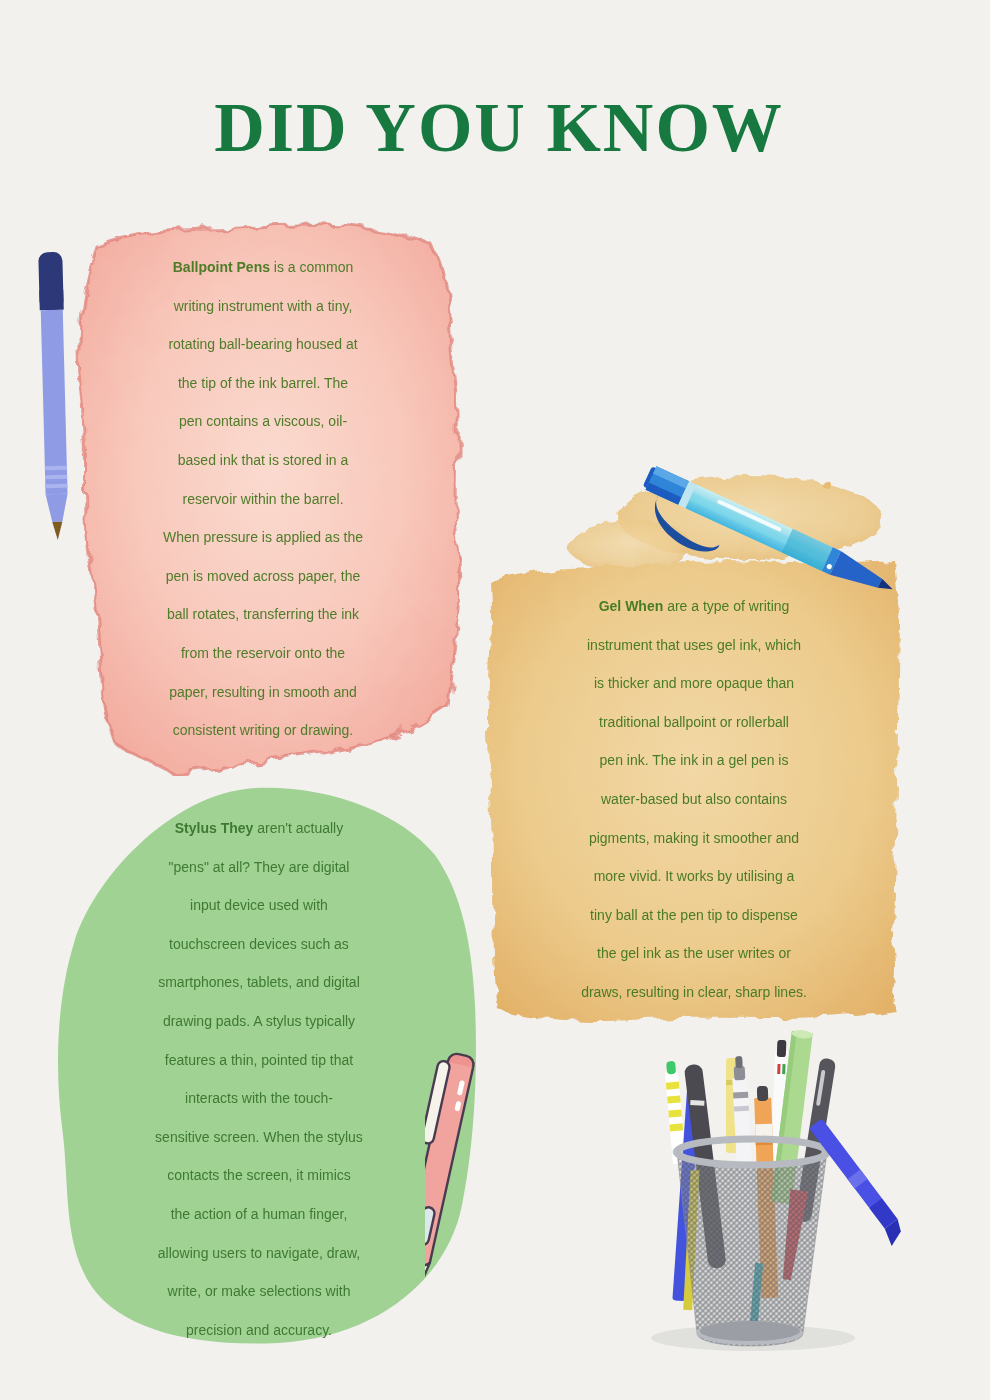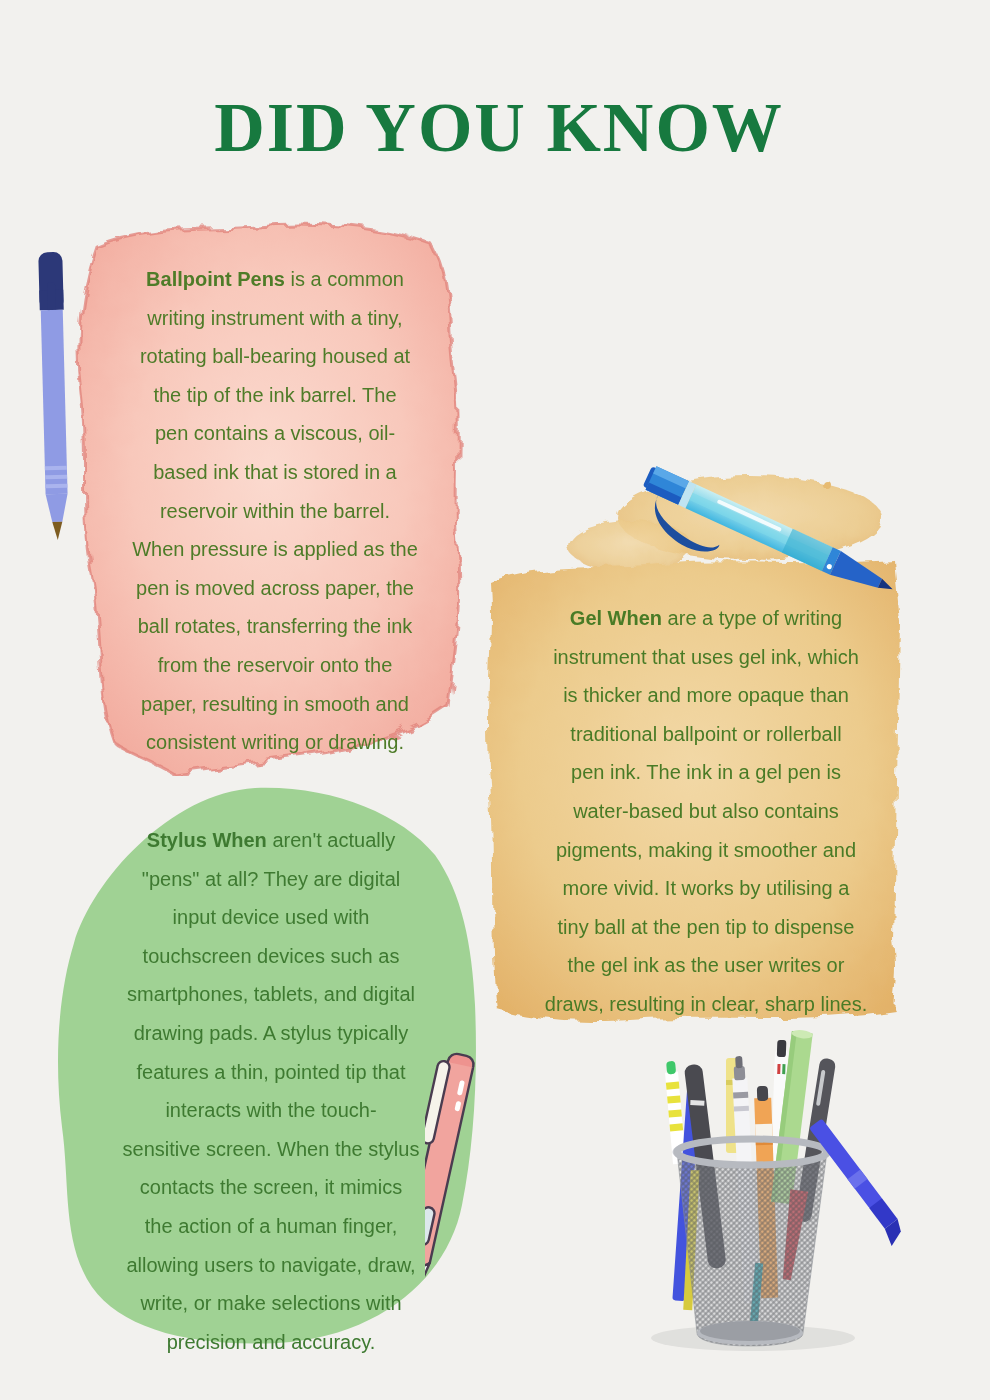--- a/index.html
+++ b/index.html
@@ -21,23 +21,23 @@
     font-size:70px;
     letter-spacing:2px;
     color:#17793f;
     z-index:5;
   }
   .blob { position:absolute; z-index:1; }
   .illus { position:absolute; z-index:3; }
   .card-text {
     position:absolute;
     z-index:2;
-    margin:16px;
+    margin:4px;
     text-align:center;
-    font-size:20px;
+    font-size:14px;
     line-height:38.6px;
   }
   .card-text strong { font-weight:700; }
   .card-lines { white-space:pre-line; }
   .text-ballpoint { left:78px;  top:244px; width:362px; color:#4e7c28; }
   .text-gel       { left:478px; top:583px; width:424px; color:#497b26; }
   .text-stylus    { left:55px;  top:805px; width:400px; color:#3e7a31; }
 </style>
 </head>
 <body>
@@ -126,21 +126,21 @@
 is thicker and more opaque than
 traditional ballpoint or rollerball
 pen ink. The ink in a gel pen is
 water-based but also contains
 pigments, making it smoother and
 more vivid. It works by utilising a
 tiny ball at the pen tip to dispense
 the gel ink as the user writes or
 draws, resulting in clear, sharp lines.</span></p>
 
-  <p class="card-text text-stylus"><strong>Stylus When</strong><span class="card-lines"> aren't actually
+  <p class="card-text text-stylus"><strong>Stylus They</strong><span class="card-lines"> aren't actually
 "pens" at all? They are digital
 input device used with
 touchscreen devices such as
 smartphones, tablets, and digital
 drawing pads. A stylus typically
 features a thin, pointed tip that
 interacts with the touch-
 sensitive screen. When the stylus
 contacts the screen, it mimics
 the action of a human finger,

